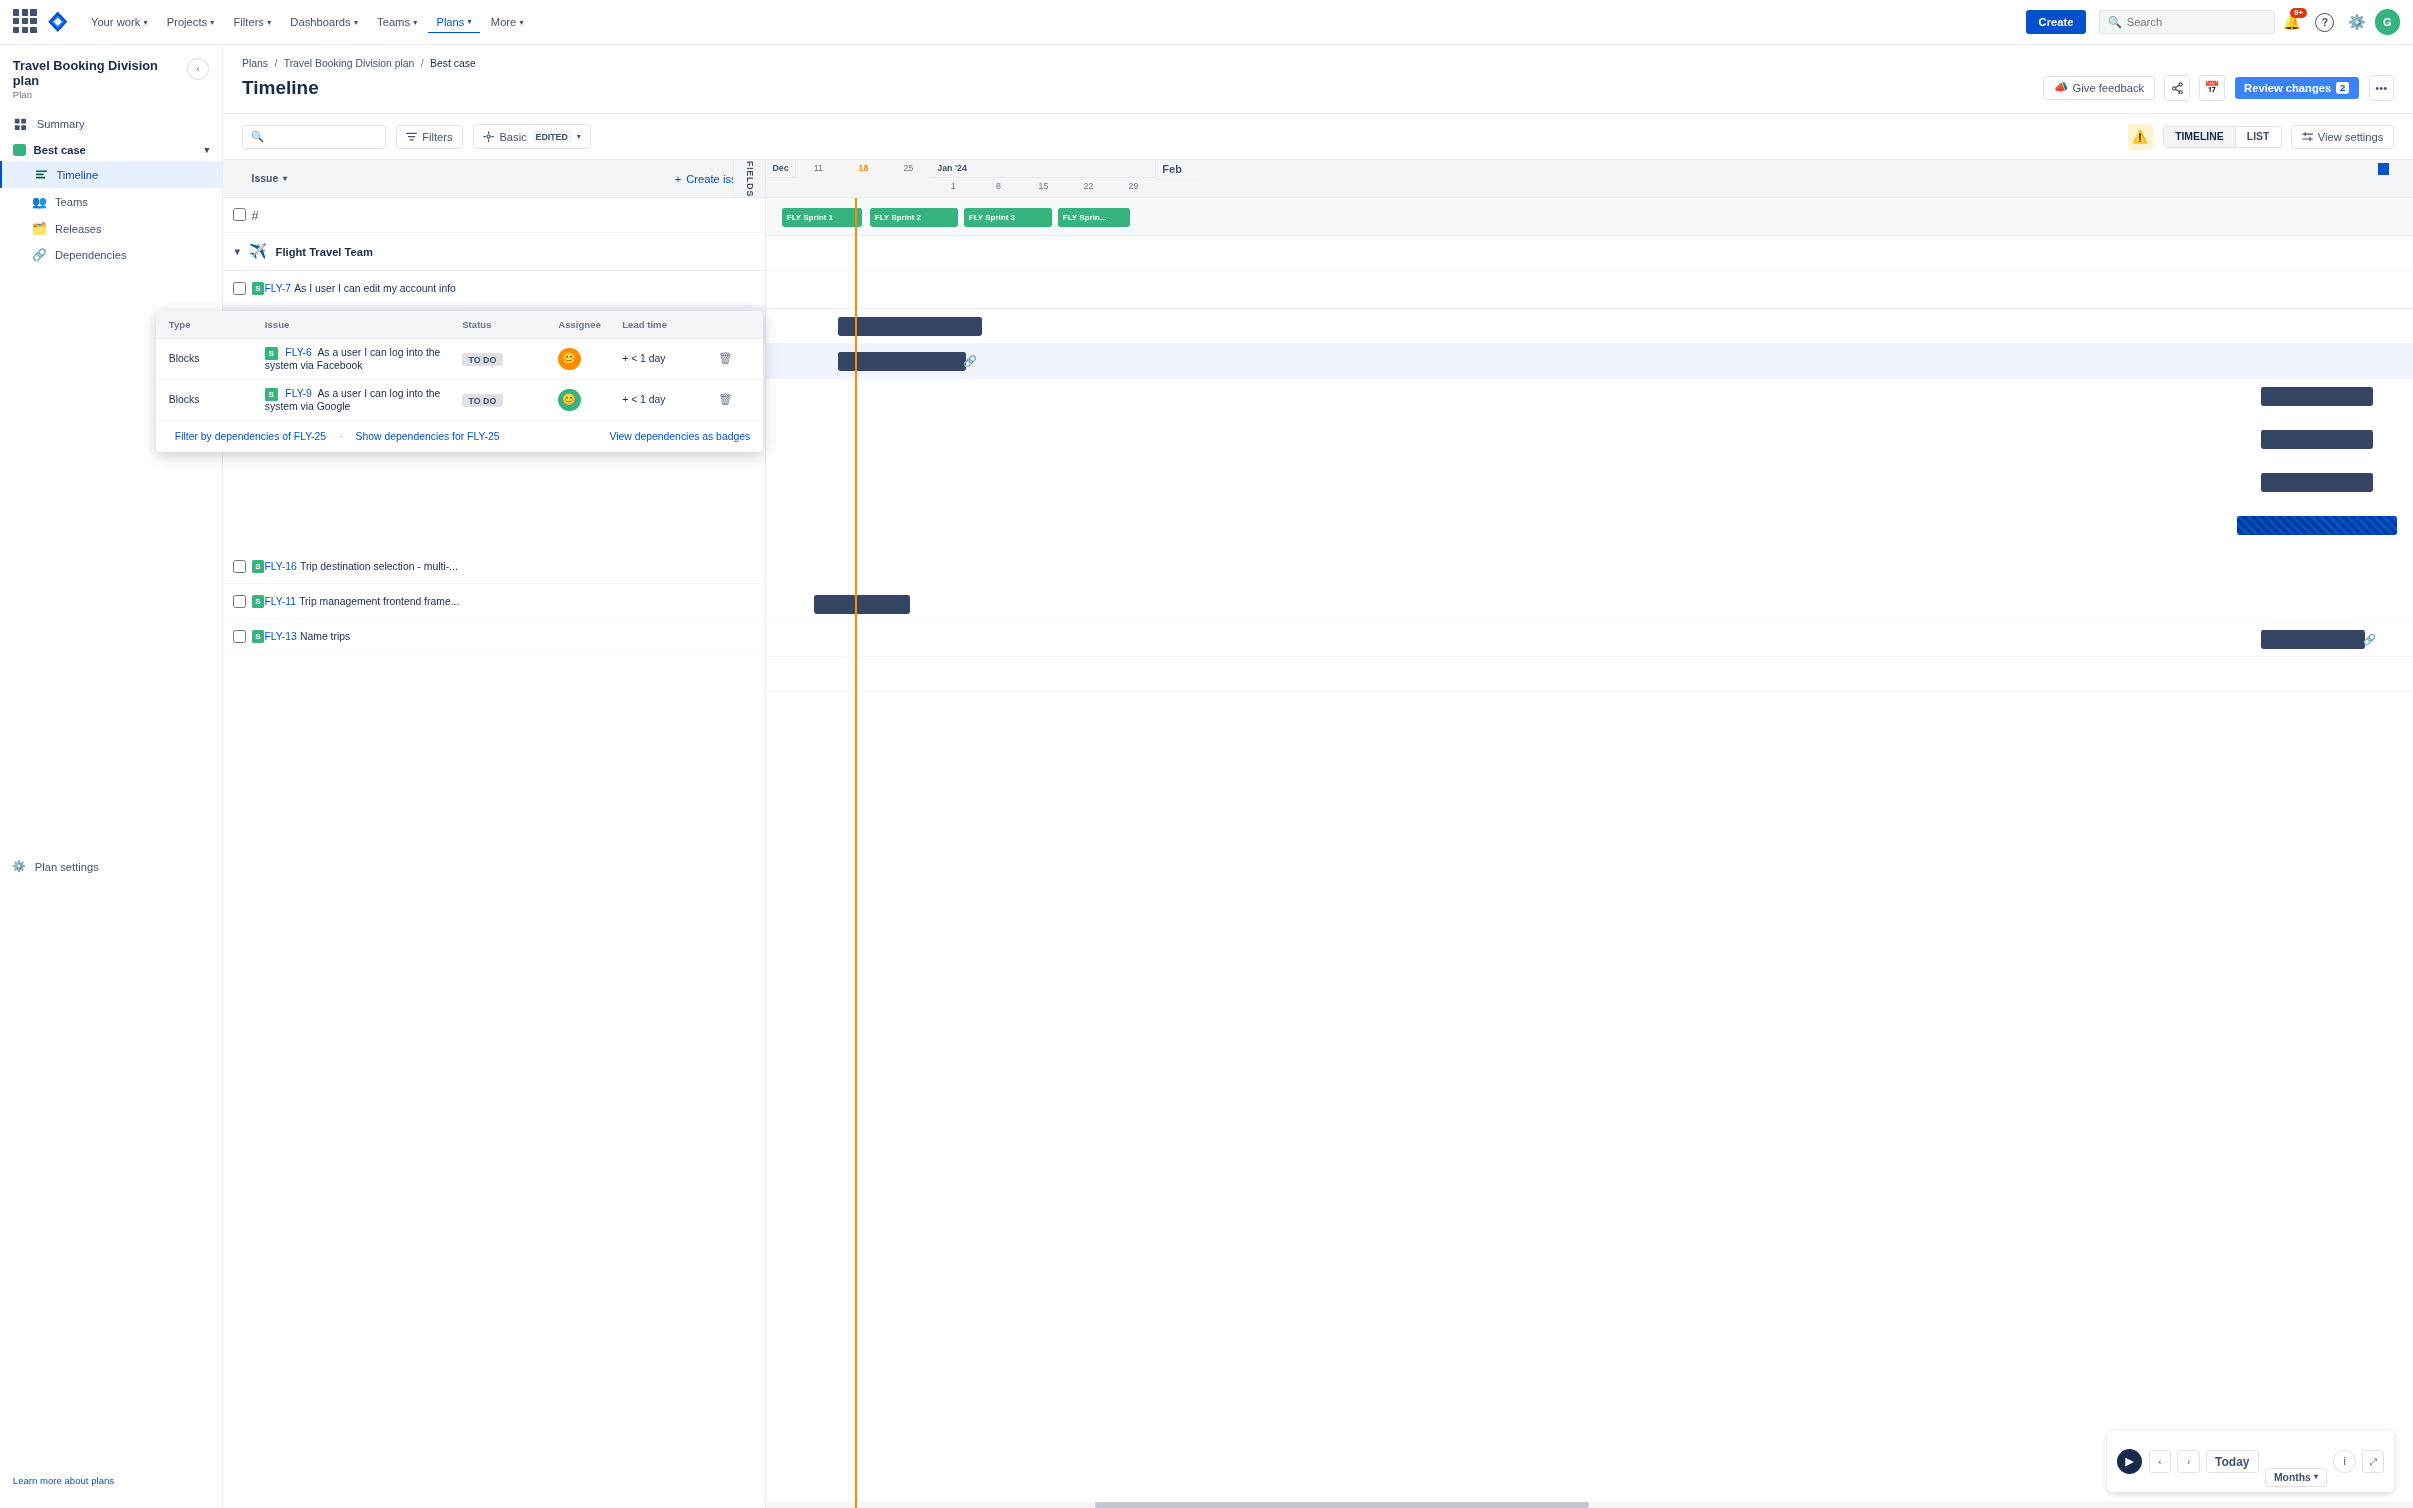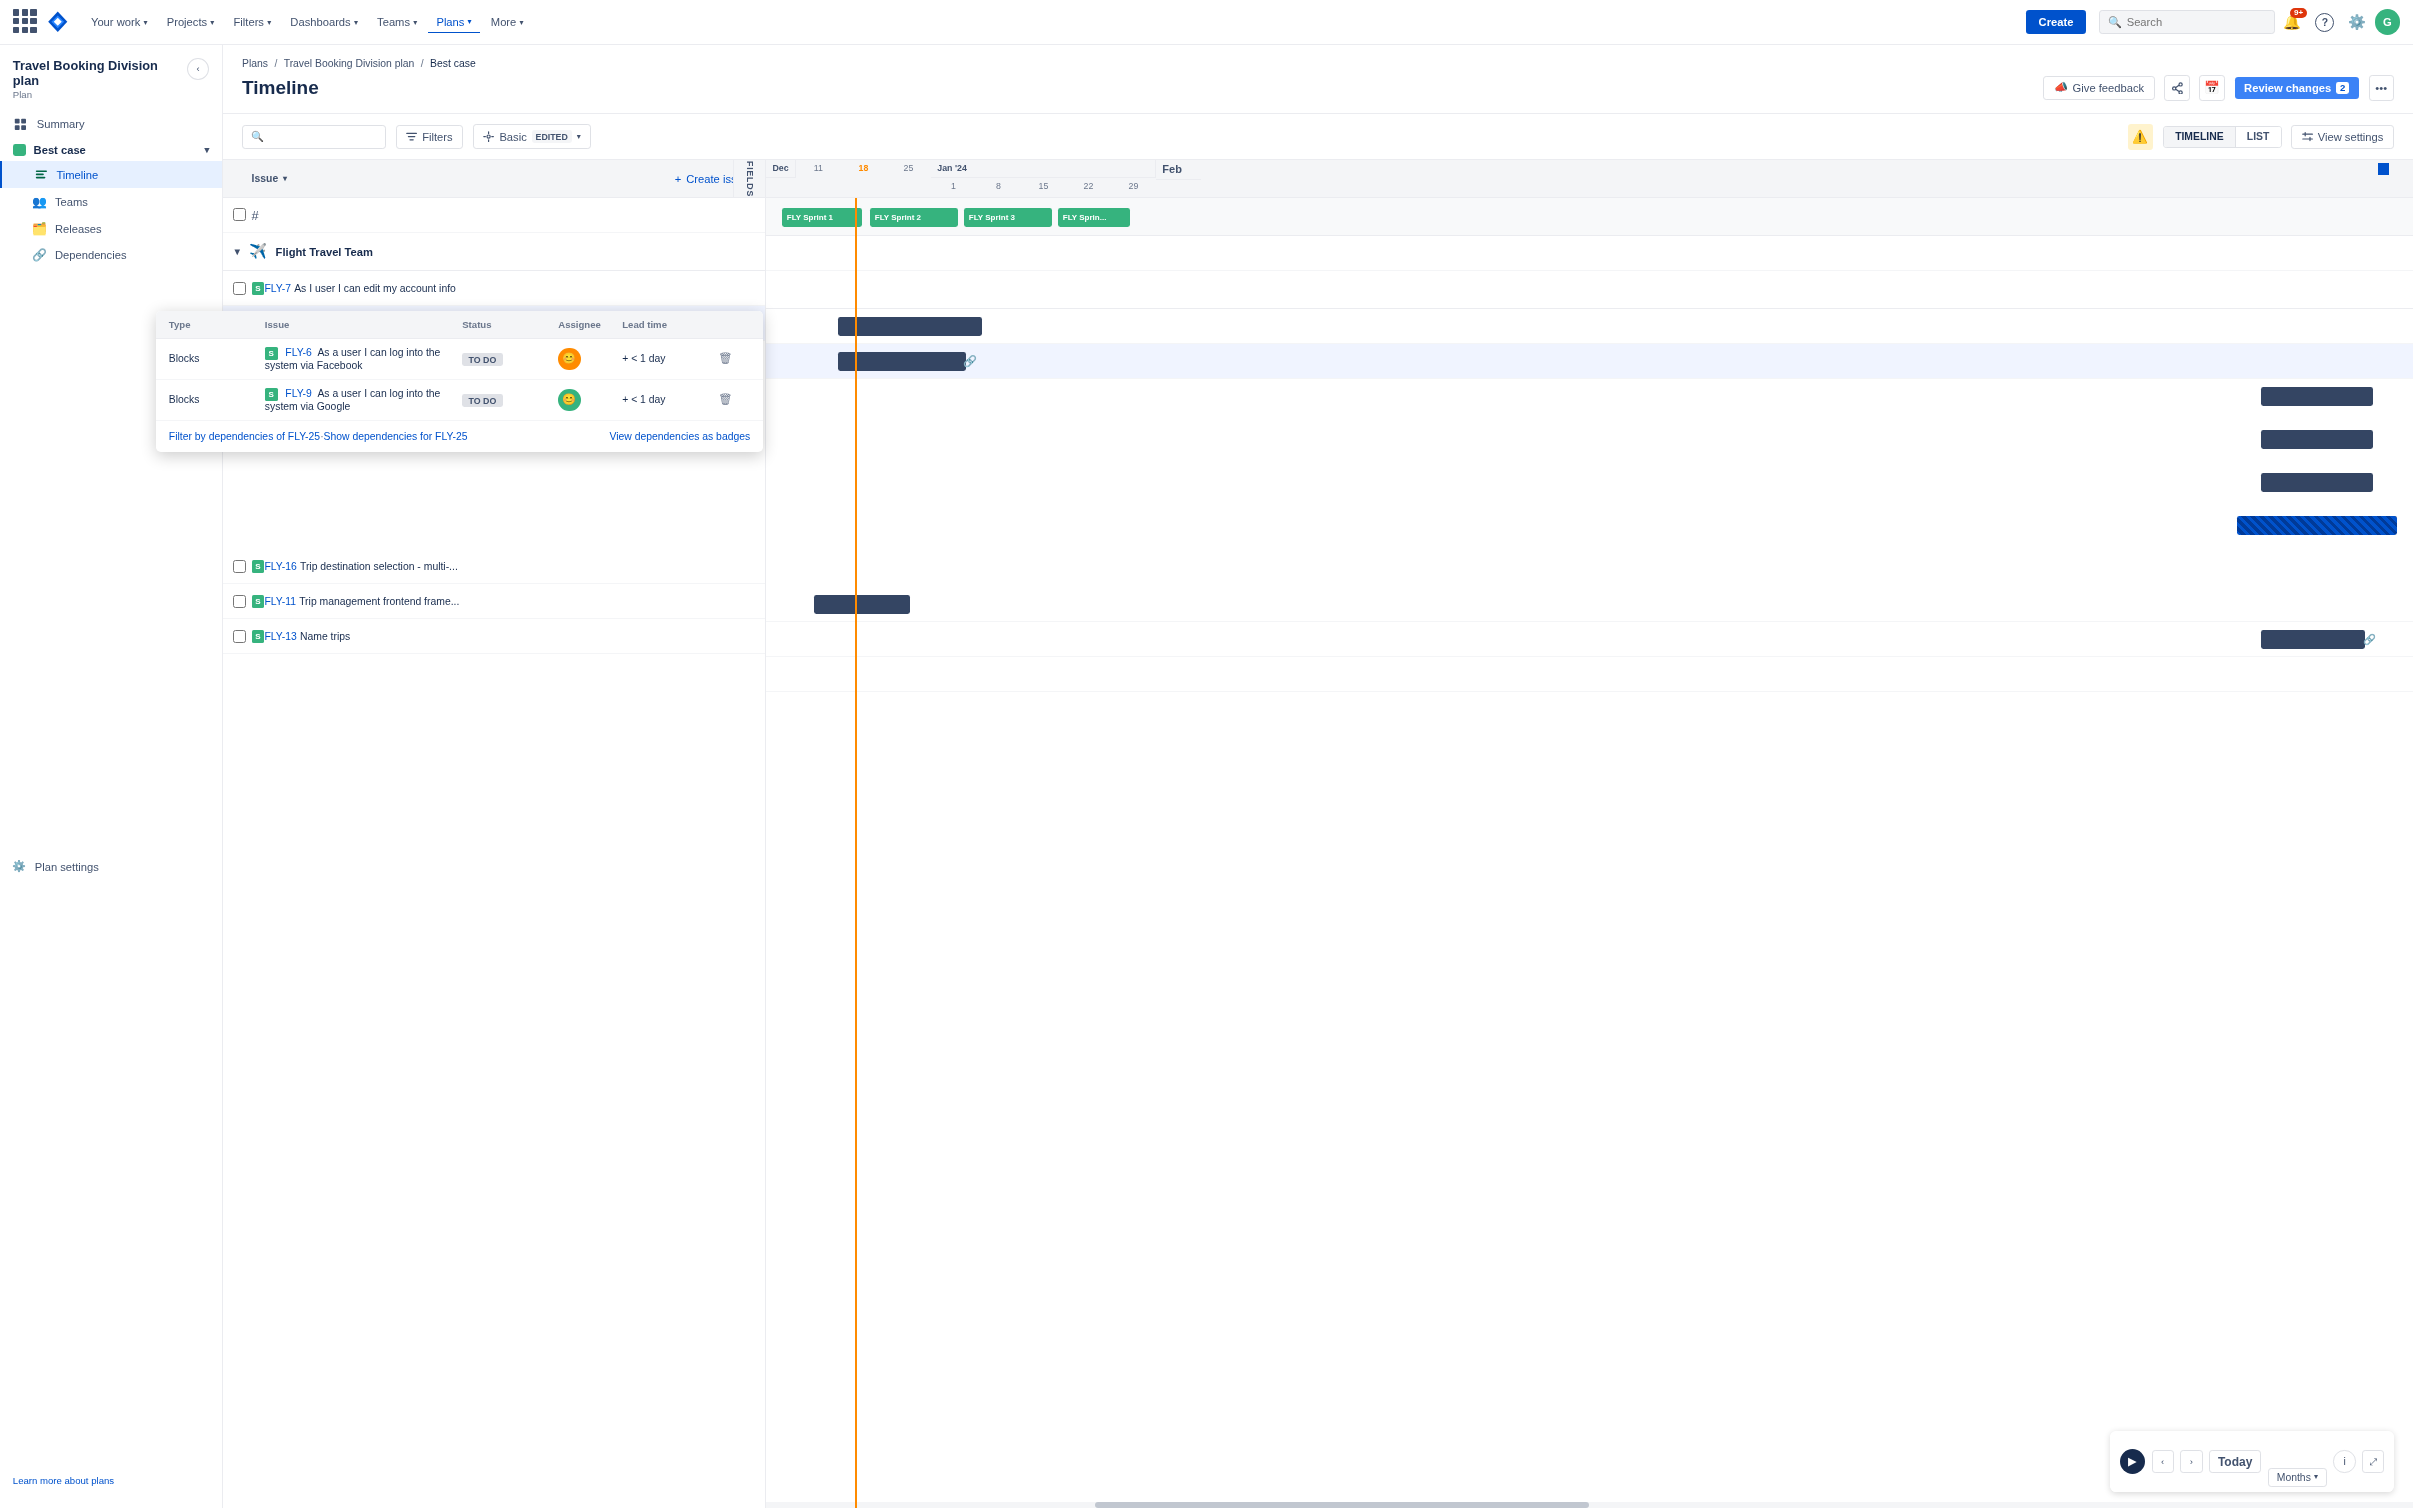--- a/index.html
+++ b/index.html
@@ -440,21 +440,21 @@
       font-weight: 600;
       cursor: pointer;
       color: #42526e;
     }
     .months-select {
       display: flex; align-items: flex-start; gap: 3.2px;
       padding: 3.2px 8px;
       border: 0.8px solid #dfe1e6;
       border-radius: 3.2px;
       font-size: 10.4px;
-      font-weight: 400;
+      font-weight: 700;
       cursor: pointer;
       color: #42526e;
       margin-top: 32px;
     }
     .info-btn {
       width: 22.3px; height: 22.3px;
       border-radius: 50%;
       border: 0.8px solid #dfe1e6;
       display: flex; align-items: center; justify-content: center;
       cursor: pointer; color: #42526e; font-size: 10.4px;
@@ -521,21 +521,22 @@
     .dep-add-btn {
       color: #0052cc;
       font-size: 10.4px;
       font-weight: 500;
       cursor: pointer;
     }
     .dep-footer {
       padding: 9.6px 12.8px;
       display: flex;
       align-items: flex-end;
-      gap: 0;
+      gap: 13px;
+      margin-left: 6px;
     }
     .dep-footer-link { color: #0052cc; font-size: 10.4px; cursor: pointer; }
     .dep-footer-sep { color: #6b778c; font-size: 10.4px; }
     .dep-footer-right { margin-left: auto; }
     .trash-btn { color: #6b778c; cursor: pointer; font-size: 11.2px; }
 
     .scrollbar-track {
       position: absolute;
       bottom: 0;
       left: 0;

